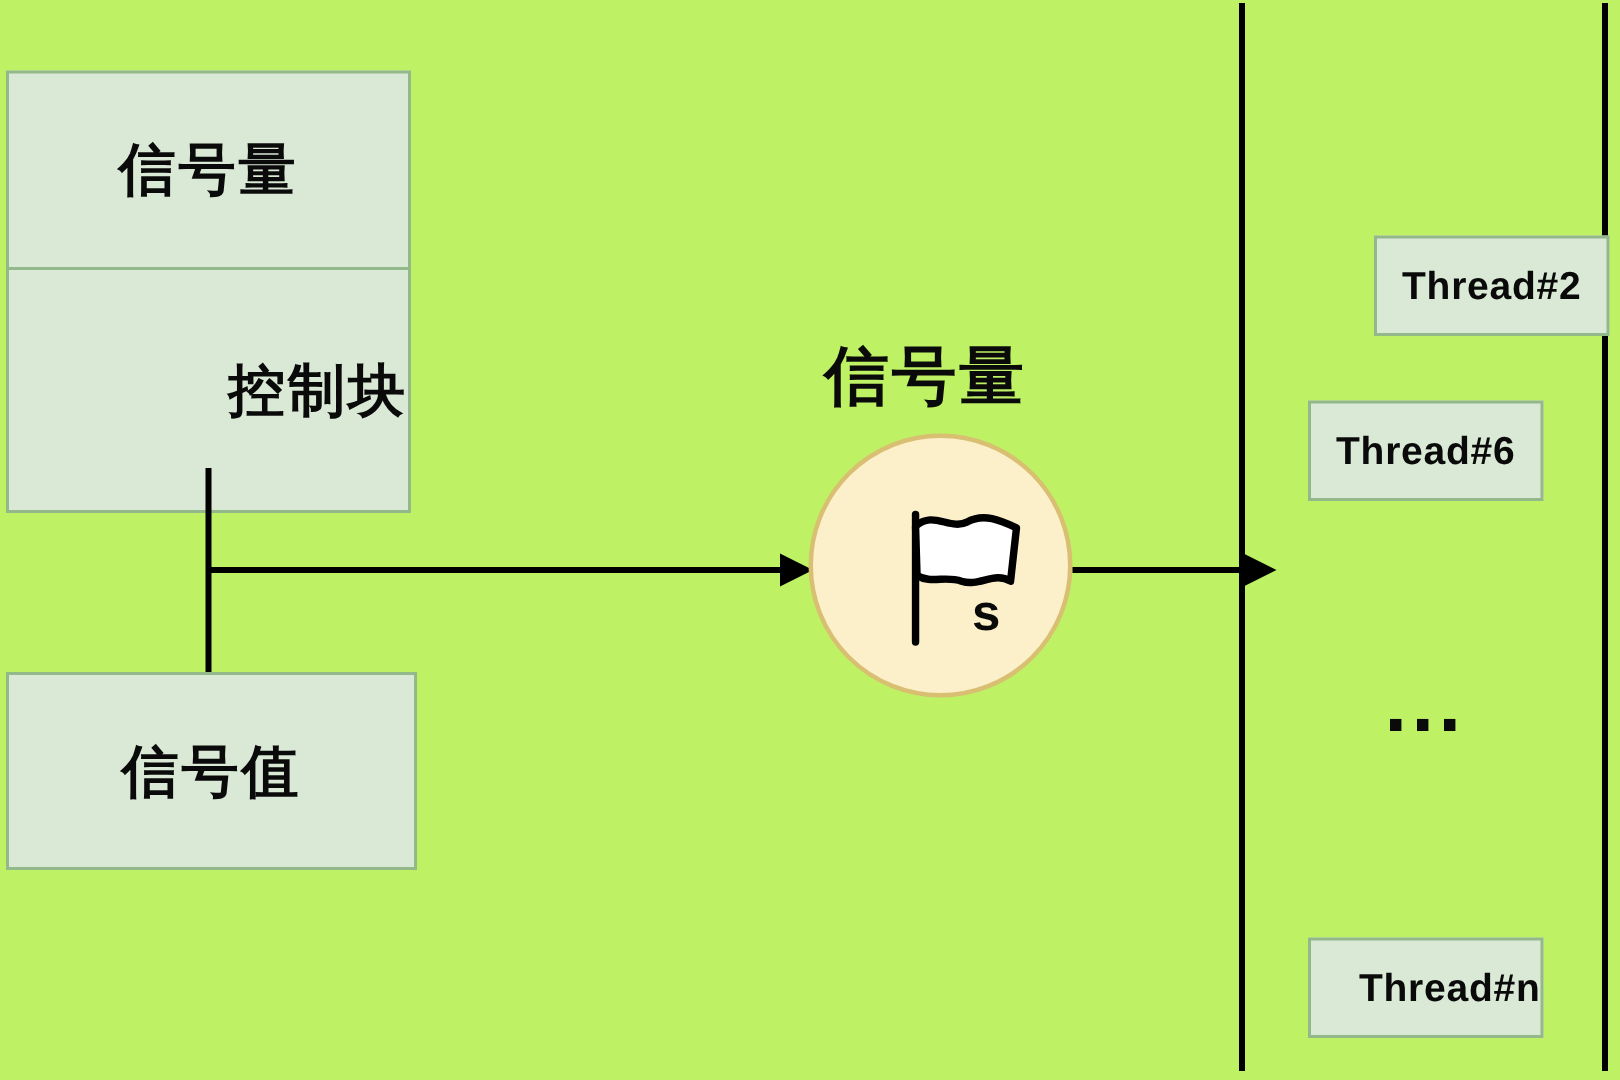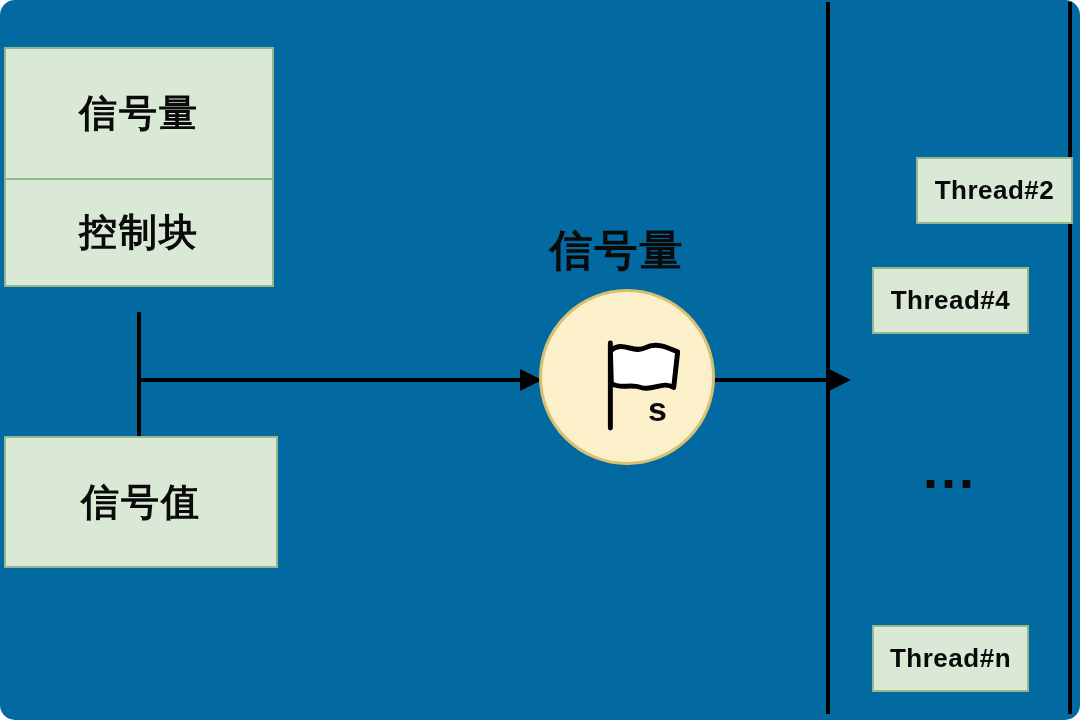--- a/index.html
+++ b/index.html
@@ -4,25 +4,24 @@
 <style>
   html, body {
     margin: 0;
     padding: 0;
     background: #ffffff;
   }
   #canvas {
     position: relative;
     width: 1080px;
     height: 720px;
-    background: #0369a1;
+    background: #bef264;
     overflow: hidden;
     font-family: "Liberation Sans", "DejaVu Sans", sans-serif;
     color: #0a0a0a;
-    border-radius: 15px;
   }
   
   .gbox {
     position: absolute;
     box-sizing: border-box;
     background: #d9e9d5;
     border: 2px solid #93b889;
     display: flex;
     align-items: center;
     justify-content: center;
@@ -104,27 +103,27 @@
 </style>
 </head>
 <body>
 
 <div id="canvas">
 
   <div class="gbox big-label" style="left:4px; top:47px; width:270px; height:133px;">
     <span>信号量</span>
   </div>
 
-  <div class="gbox big-label" style="left:4px; top:178px; width:270px; height:109px;">
+  <div class="gbox big-label" style="left:4px; top:178px; width:270px; height:164px;justify-content:flex-end;">
     <span>控制块</span>
   </div>
 
   <div class="line" style="left:137px; top:312px; width:4px; height:138px;"></div>
 
-  <div class="gbox big-label" style="left:4px; top:436px; width:274px; height:132px;">
+  <div class="gbox big-label" style="left:4px; top:448px; width:274px; height:132px;">
     <span>信号值</span>
   </div>
 
   <div class="arrow-shaft" style="left:138px; top:378px; width:384px;"></div>
   <div class="arrowhead-right" style="left:520px; top:369px;"></div>
 
   <div id="semaphore-title">信号量</div>
 
   <div id="semaphore-circle">
     <svg id="flag-svg" viewBox="0 0 90 95">
@@ -139,22 +138,22 @@
 
   <div class="line" style="left:826px; top:2px; width:4px; height:712px;"></div>
   <div class="line" style="left:1068px; top:2px; width:4px; height:712px;"></div>
 
 
   <div class="gbox thread-box" style="top:157px;margin-left:44px;">
     <span>Thread#2</span>
   </div>
 
   <div class="gbox thread-box" style="top:267px;">
-    <span>Thread#4</span>
+    <span>Thread#6</span>
   </div>
 
   <div id="thread-ellipsis">...</div>
 
-  <div class="gbox thread-box" style="top:625px;">
+  <div class="gbox thread-box" style="top:625px;justify-content:flex-end;">
     <span>Thread#n</span>
   </div>
 
 </div>
 
 </body></html>

